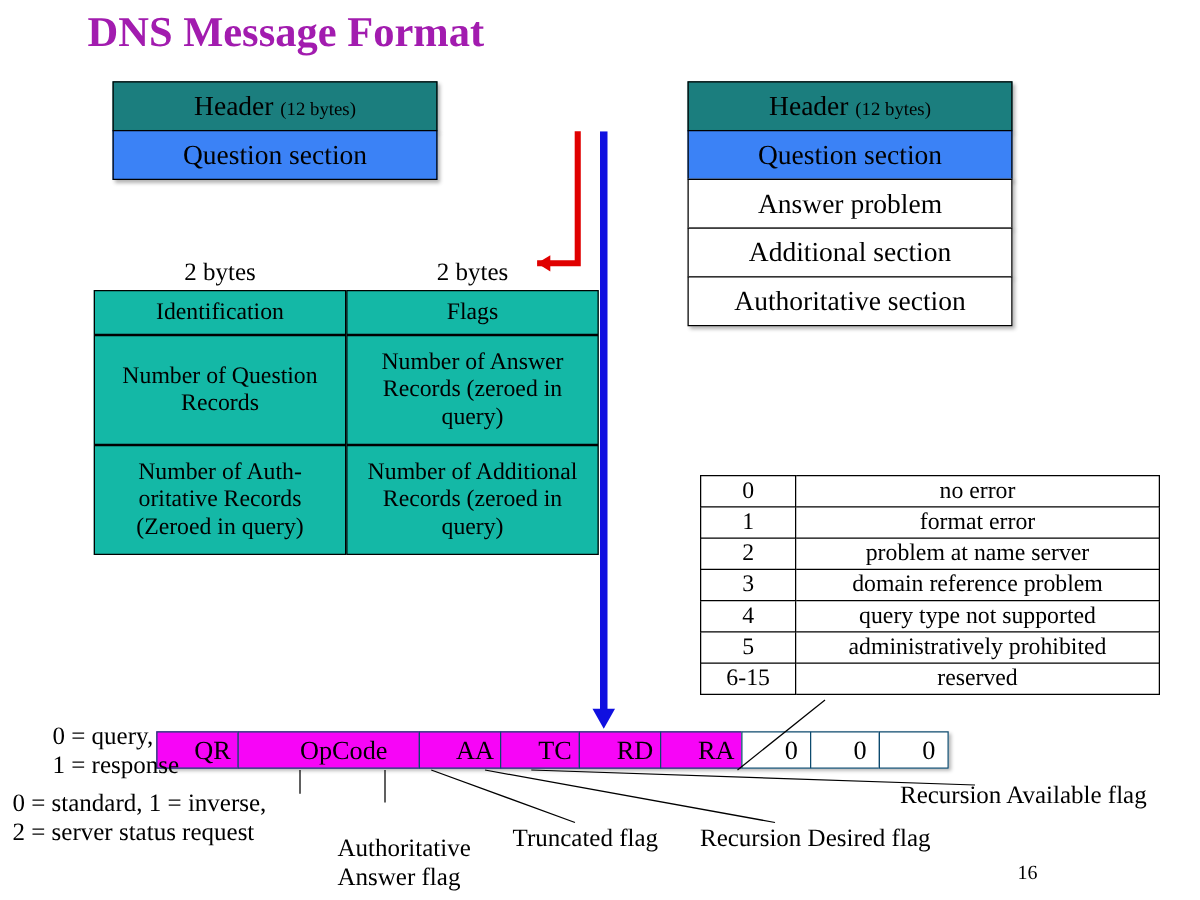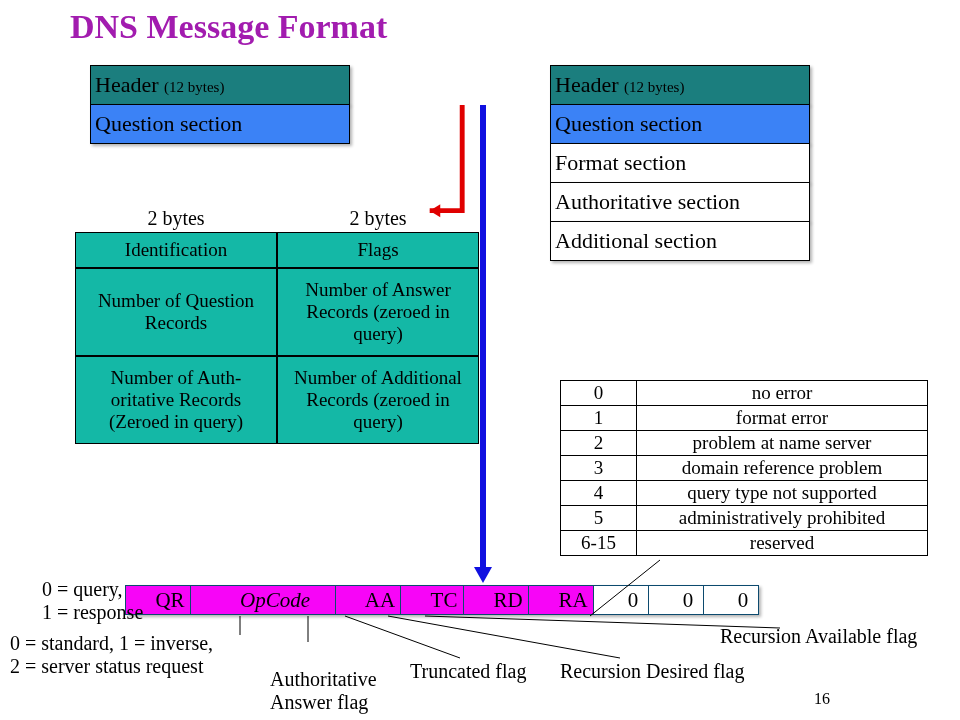--- a/index.html
+++ b/index.html
@@ -21,20 +21,21 @@
   }
   
   .msgstack {
     position: absolute;
     width: 260px;
   }
   .msgstack.left  { left: 90px;  top: 65px; }
   .msgstack.right { left: 550px; top: 65px; }
   .row {
     border: 1px solid #000;
+    text-align: center;
     font-size: 22px;
     padding: 6px 4px;
     margin-bottom: -1px;
     position: relative;
     box-shadow: 2px 2px 3px rgba(0,0,0,.3);
   }
   .row.header   { background: #1B7E7E; color: #000; }
   .row.question { background: #3b82f6; }
   .row.plain    { background: #fff; }
   .sub { font-size: 15px; }
@@ -90,21 +91,21 @@
   }
   .flagrow .bit {
     border: 1px solid #0c4a6e;
     margin-left: -1px;
     height: 28px;
     display: flex; align-items: center; justify-content: center;
     background: #F705F7;
     padding-left: 24px;
   }
   .flagrow .QR     { width: 40px; }
-  .flagrow .OpCode { width: 120px; font-style: italic; }
+  .flagrow .OpCode { width: 120px; }
   .flagrow .AA     { width: 40px; }
   .flagrow .TC     { width: 38px; }
   .flagrow .RD     { width: 40px; }
   .flagrow .RA     { width: 40px; }
   .flagrow .z      { width: 30px; background: #fff; }
   .flagrow .rCode  { width: 130px; }
 
   .note {
     position: absolute;
     font-size: 20px;
@@ -141,23 +142,23 @@
     <span>Header </span><span class="sub">(12 bytes)</span>
   </div>
   <div class="row question">Question section</div>
 </div>
 
 <div class="msgstack right">
   <div class="row header">
     <span>Header </span><span class="sub">(12 bytes)</span>
   </div>
   <div class="row question">Question section</div>
-  <div class="row plain">Format section</div>
+  <div class="row plain">Answer problem</div>
+  <div class="row plain">Additional section</div>
   <div class="row plain">Authoritative section</div>
-  <div class="row plain">Additional section</div>
 </div>
 
 <div class="hdrtbl">
   <div class="toprow">
     <div>2 bytes</div>
     <div>2 bytes</div>
   </div>
   <div class="grid">
     <div class="cell">Identification</div>
     <div class="cell">Flags</div>

